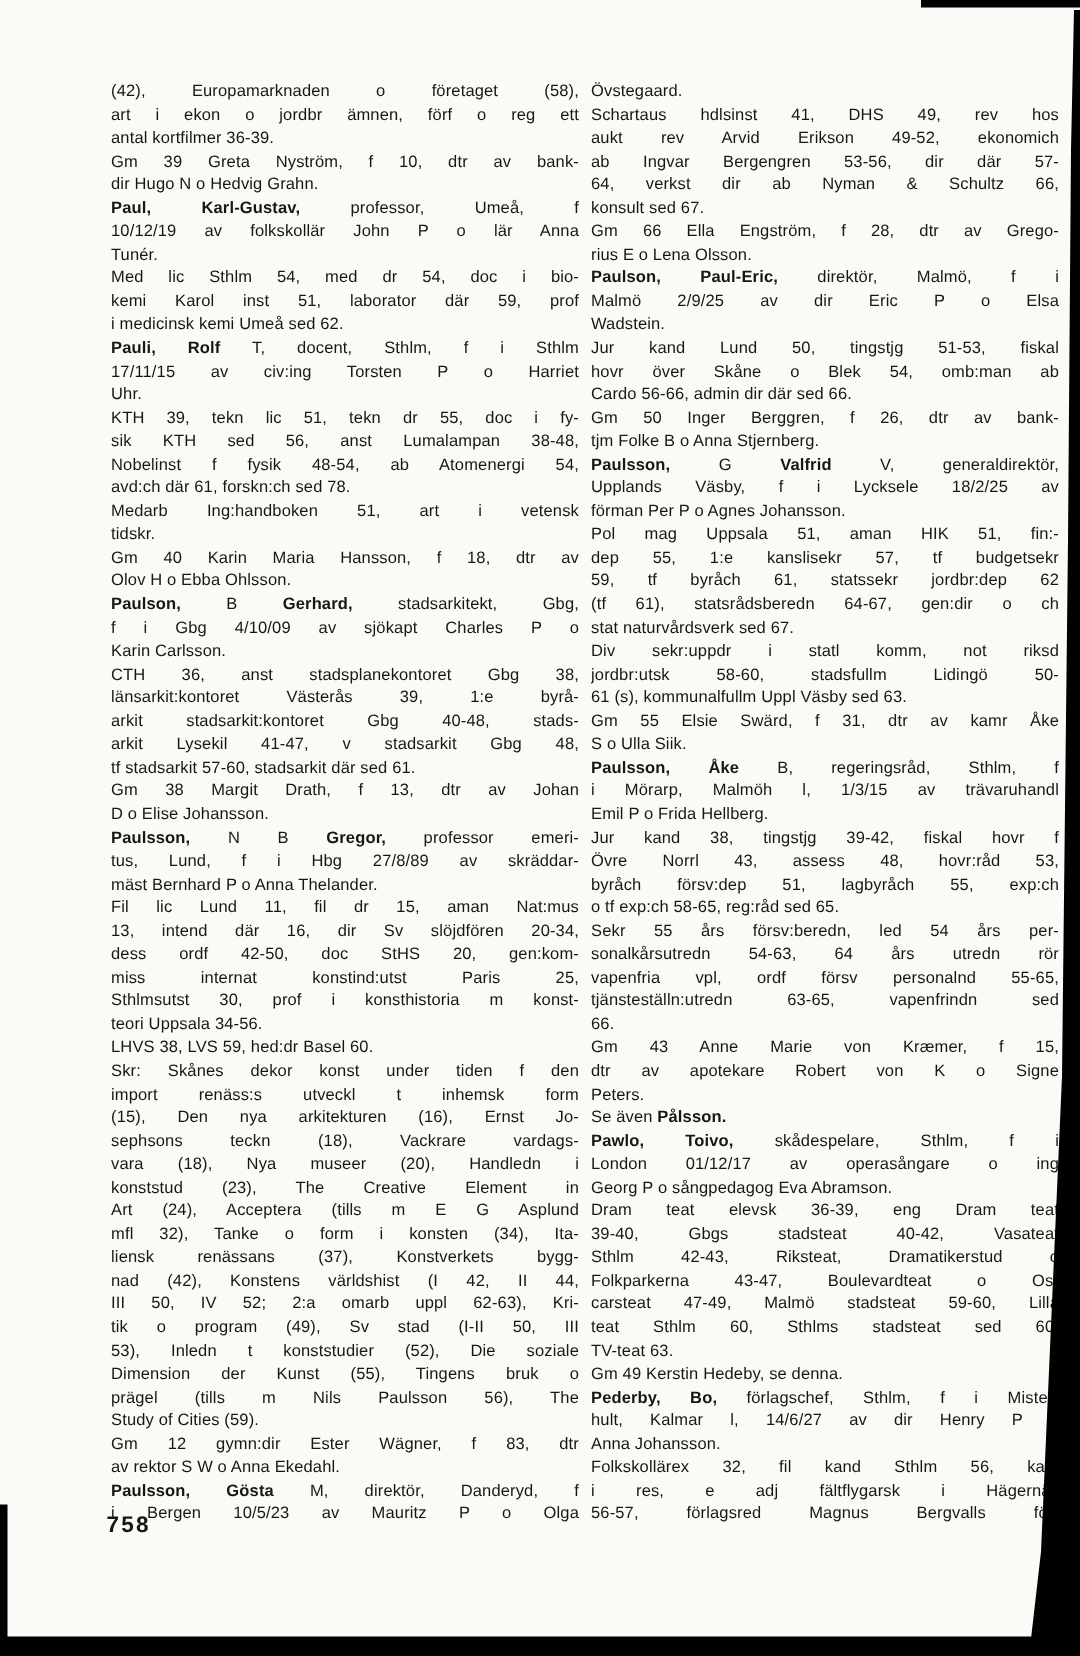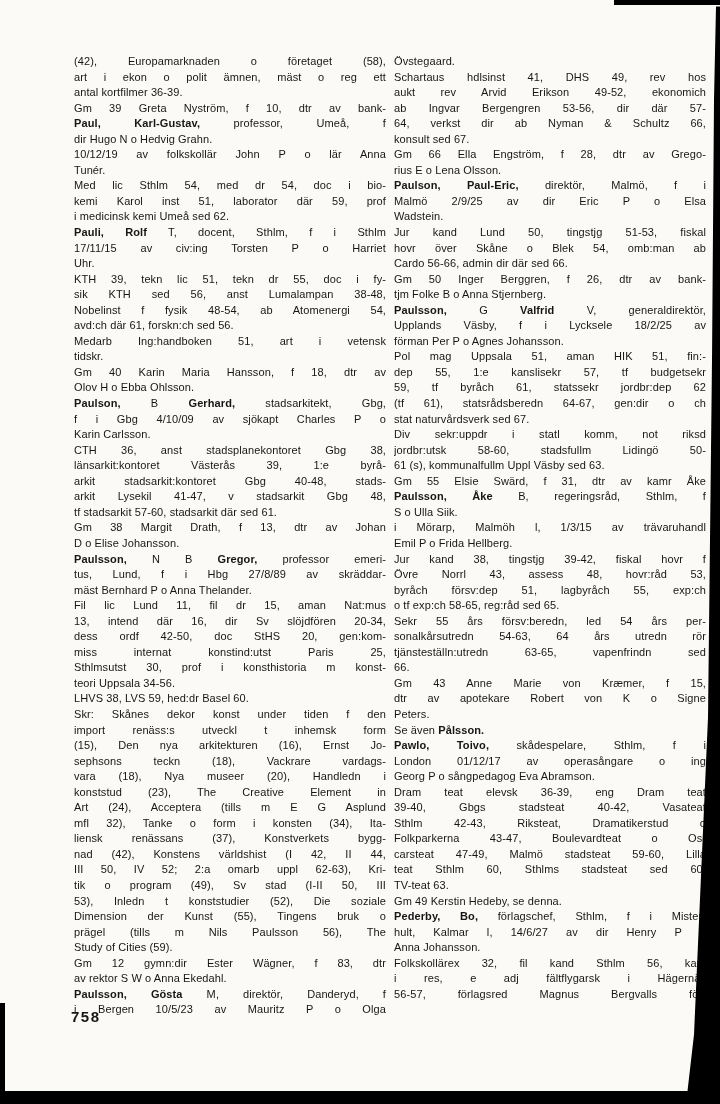--- a/index.html
+++ b/index.html
@@ -64,37 +64,37 @@
     left: 0; top: 1003px; width: 5px; height: 91px;
   }
 </style>
 </head>
 <body>
 
 <div class="page">
 
   <div class="col col-left">
       <div class="ln"><span>(42), Europamarknaden o företaget (58),</span></div>
-      <div class="ln"><span>art i ekon o polit ämnen, mäst o reg ett</span></div>
+      <div class="ln"><span>art i ekon o jordbr ämnen, förf o reg ett</span></div>
       <div class="ln end"><span>antal kortfilmer 36-39.</span></div>
       <div class="ln"><span>Gm 39 Greta Nyström, f 10, dtr av bank-</span></div>
+      <div class="ln end"><span>dir Hugo N o Hedvig Grahn.</span></div>
       <div class="ln"><span class="b">Paul, Karl-Gustav,</span><span> professor, Umeå, f</span></div>
-      <div class="ln end"><span>dir Hugo N o Hedvig Grahn.</span></div>
       <div class="ln"><span>10/12/19 av folkskollär John P o lär Anna</span></div>
       <div class="ln end"><span>Tunér.</span></div>
       <div class="ln"><span>Med lic Sthlm 54, med dr 54, doc i bio-</span></div>
       <div class="ln"><span>kemi Karol inst 51, laborator där 59, prof</span></div>
       <div class="ln end"><span>i medicinsk kemi Umeå sed 62.</span></div>
       <div class="ln"><span class="b">Pauli, Rolf</span><span> T, docent, Sthlm, f i Sthlm</span></div>
       <div class="ln"><span>17/11/15 av civ:ing Torsten P o Harriet</span></div>
       <div class="ln end"><span>Uhr.</span></div>
       <div class="ln"><span>KTH 39, tekn lic 51, tekn dr 55, doc i fy-</span></div>
       <div class="ln"><span>sik KTH sed 56, anst Lumalampan 38-48,</span></div>
       <div class="ln"><span>Nobelinst f fysik 48-54, ab Atomenergi 54,</span></div>
-      <div class="ln end"><span>avd:ch där 61, forskn:ch sed 56.</span></div>
+      <div class="ln end"><span>avd:ch där 61, forskn:ch sed 78.</span></div>
       <div class="ln"><span>Medarb Ing:handboken 51, art i vetensk</span></div>
       <div class="ln end"><span>tidskr.</span></div>
       <div class="ln"><span>Gm 40 Karin Maria Hansson, f 18, dtr av</span></div>
       <div class="ln end"><span>Olov H o Ebba Ohlsson.</span></div>
       <div class="ln"><span class="b">Paulson,</span><span> B </span><span class="b">Gerhard,</span><span> stadsarkitekt, Gbg,</span></div>
       <div class="ln"><span>f i Gbg 4/10/09 av sjökapt Charles P o</span></div>
       <div class="ln end"><span>Karin Carlsson.</span></div>
       <div class="ln"><span>CTH 36, anst stadsplanekontoret Gbg 38,</span></div>
       <div class="ln"><span>länsarkit:kontoret Västerås 39, 1:e byrå-</span></div>
       <div class="ln"><span>arkit stadsarkit:kontoret Gbg 40-48, stads-</span></div>
@@ -156,30 +156,31 @@
       <div class="ln end"><span>förman Per P o Agnes Johansson.</span></div>
       <div class="ln"><span>Pol mag Uppsala 51, aman HIK 51, fin:-</span></div>
       <div class="ln"><span>dep 55, 1:e kanslisekr 57, tf budgetsekr</span></div>
       <div class="ln"><span>59, tf byråch 61, statssekr jordbr:dep 62</span></div>
       <div class="ln"><span>(tf 61), statsrådsberedn 64-67, gen:dir o ch</span></div>
       <div class="ln end"><span>stat naturvårdsverk sed 67.</span></div>
       <div class="ln"><span>Div sekr:uppdr i statl komm, not riksd</span></div>
       <div class="ln"><span>jordbr:utsk 58-60, stadsfullm Lidingö 50-</span></div>
       <div class="ln end"><span>61 (s), kommunalfullm Uppl Väsby sed 63.</span></div>
       <div class="ln"><span>Gm 55 Elsie Swärd, f 31, dtr av kamr Åke</span></div>
+      <div class="ln end"><span>S o Ulla Siik.</span></div>
       <div class="ln"><span class="b">Paulsson, Åke</span><span> B, regeringsråd, Sthlm, f</span></div>
-      <div class="ln end"><span>S o Ulla Siik.</span></div>
       <div class="ln"><span>i Mörarp, Malmöh l, 1/3/15 av trävaruhandl</span></div>
       <div class="ln end"><span>Emil P o Frida Hellberg.</span></div>
       <div class="ln"><span>Jur kand 38, tingstjg 39-42, fiskal hovr f</span></div>
       <div class="ln"><span>Övre Norrl 43, assess 48, hovr:råd 53,</span></div>
       <div class="ln"><span>byråch försv:dep 51, lagbyråch 55, exp:ch</span></div>
       <div class="ln end"><span>o tf exp:ch 58-65, reg:råd sed 65.</span></div>
       <div class="ln"><span>Sekr 55 års försv:beredn, led 54 års per-</span></div>
       <div class="ln"><span>sonalkårsutredn 54-63, 64 års utredn rör</span></div>
+      <div class="ln"><span>vapenfria vpl, ordf försv personalnd 55-65,</span></div>
       <div class="ln"><span>tjänsteställn:utredn 63-65, vapenfrindn sed</span></div>
       <div class="ln end"><span>66.</span></div>
       <div class="ln"><span>Gm 43 Anne Marie von Kræmer, f 15,</span></div>
       <div class="ln"><span>dtr av apotekare Robert von K o Signe</span></div>
       <div class="ln end"><span>Peters.</span></div>
       <div class="ln end"><span>Se även </span><span class="b">Pålsson.</span></div>
       <div class="ln"><span class="b">Pawlo, Toivo,</span><span> skådespelare, Sthlm, f i</span></div>
       <div class="ln"><span>London 01/12/17 av operasångare o ing</span></div>
       <div class="ln end"><span>Georg P o sångpedagog Eva Abramson.</span></div>
       <div class="ln"><span>Dram teat elevsk 36-39, eng Dram teat</span></div>

